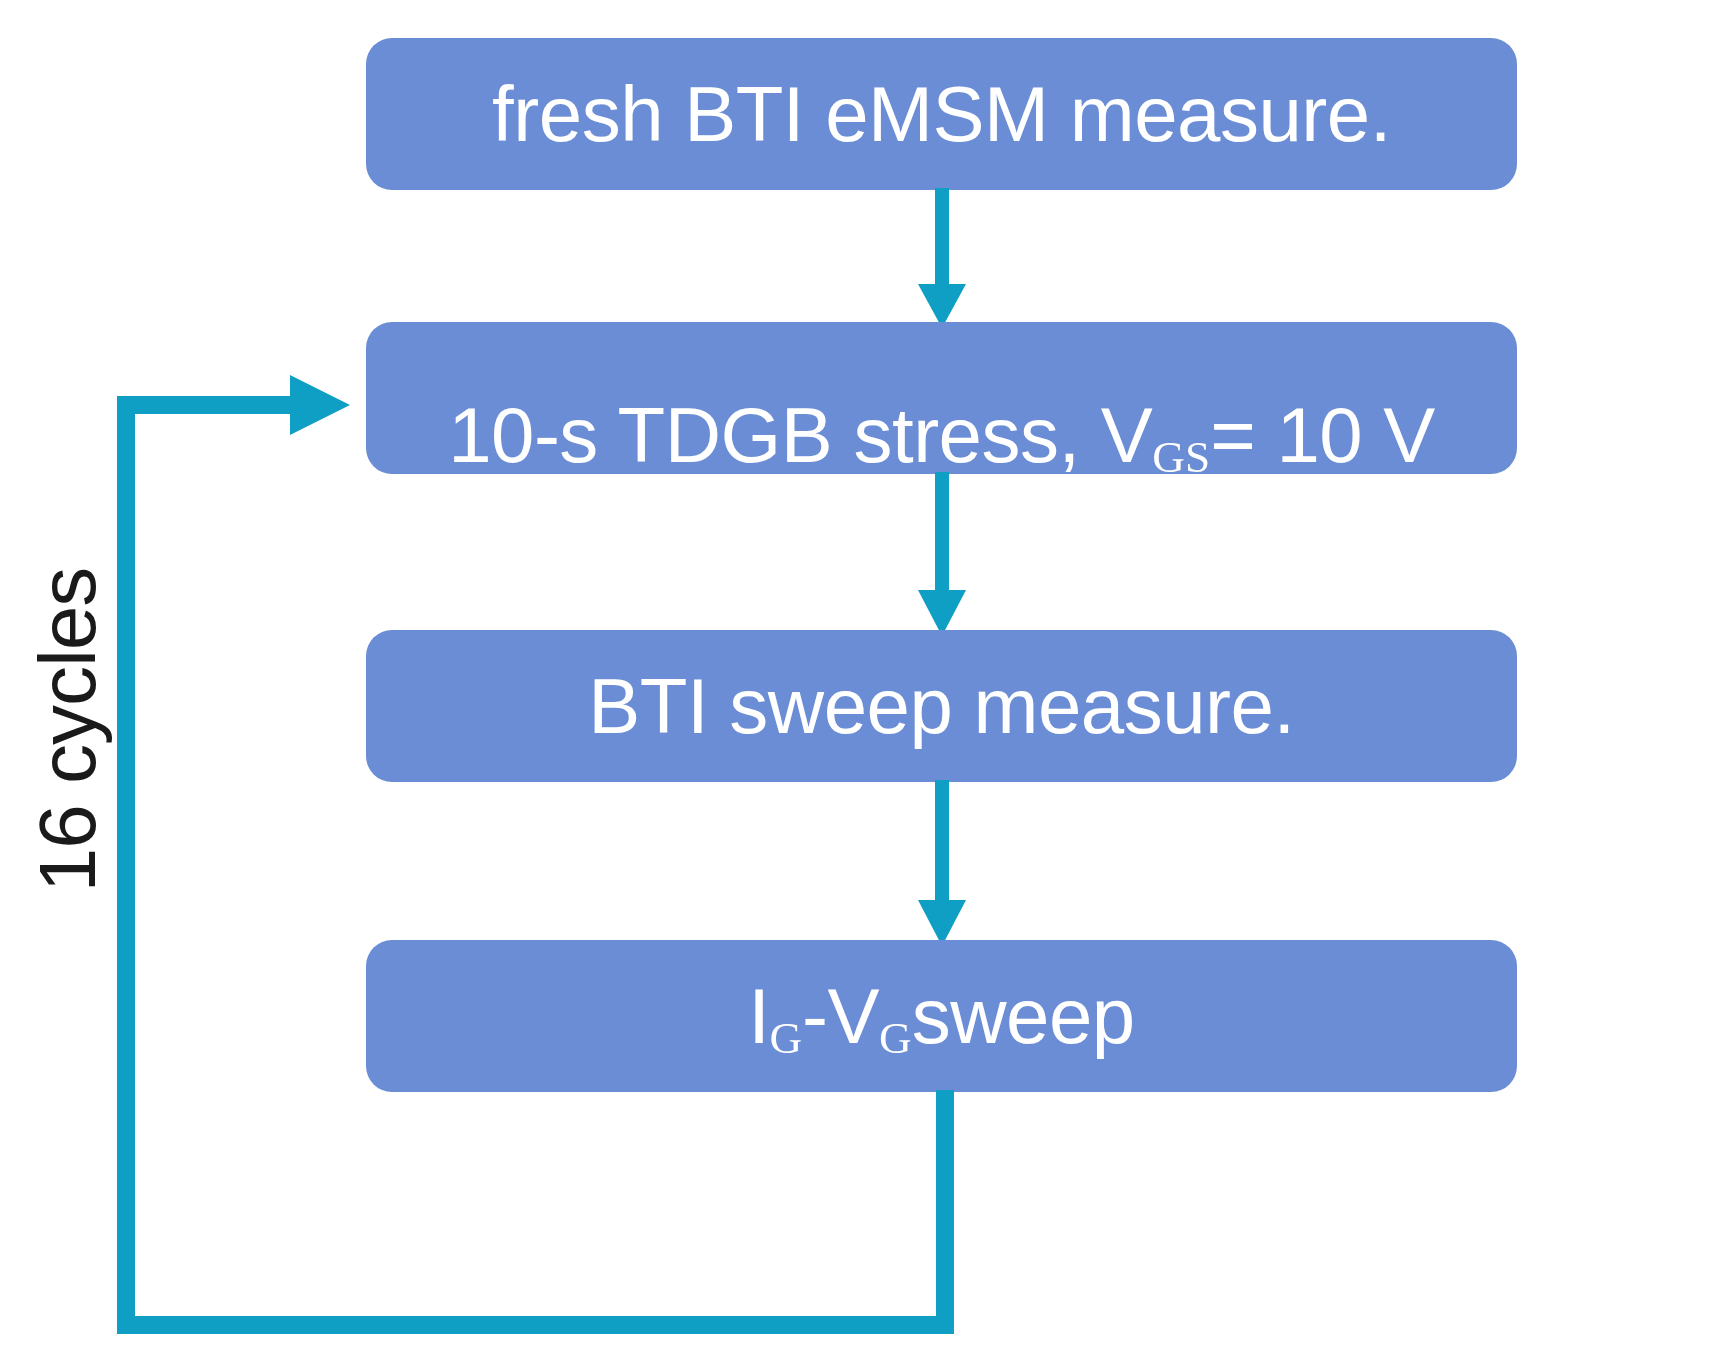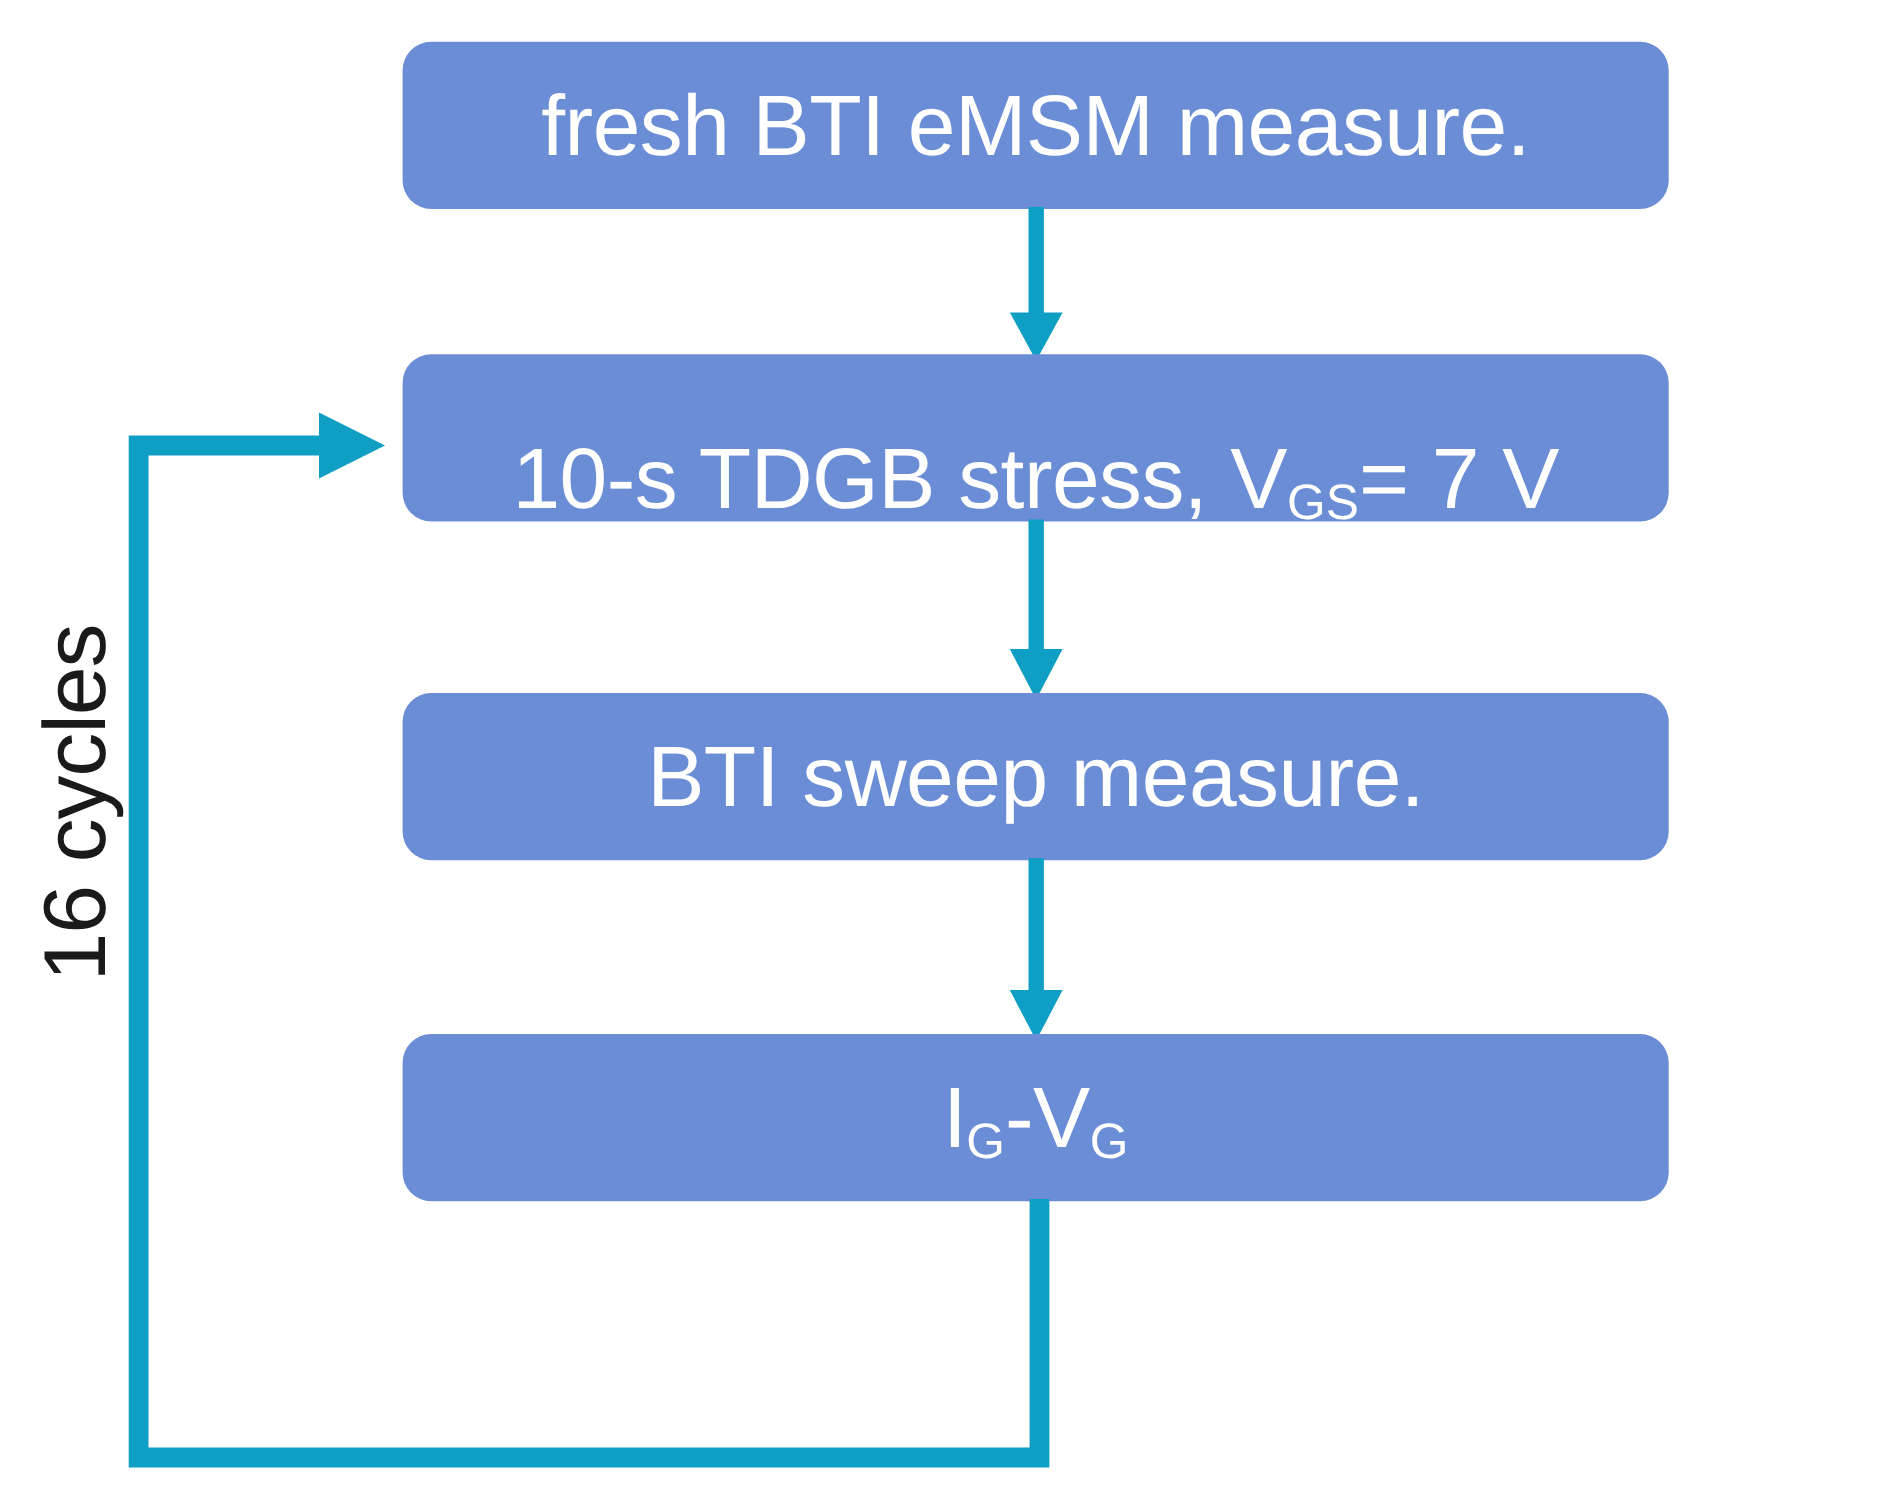--- a/index.html
+++ b/index.html
@@ -40,20 +40,21 @@
     display: flex;
     align-items: baseline;
     justify-content: center;
   }
   .sub {
     font-size: 0.58em;
     vertical-align: baseline;
     position: relative;
     top: 0.22em;
     letter-spacing: 0px;
+    font-family: Liberation Serif, serif;
   }
 
   #box-fresh   { left: 366px; top: 38px;   width: 1151px; height: 152px; }
   #box-stress  { left: 366px; top: 322px;  width: 1151px; height: 152px; align-items: flex-end; }
   #box-measure { left: 366px; top: 630px;  width: 1151px; height: 152px; }
   #box-sweep   { left: 366px; top: 940px;  width: 1151px; height: 152px; }
 
   
   .v-arrow {
     position: absolute;
@@ -107,21 +108,21 @@
     <svg width="80" height="140" viewBox="0 0 80 140">
       <rect x="33" y="0" width="14" height="100" fill="#0f9ec4"></rect>
       <polygon points="16,96 64,96 40,140" fill="#0f9ec4"></polygon>
     </svg>
   </div>
 
   <div class="proc-box" id="box-stress">
     <div class="proc-label">
       <span>10-s  TDGB stress,  V</span>
         <span class="sub">GS</span>
-        <span>= 7 V</span>
+        <span>= 10 V</span>
     </div>
   </div>
 
   <div class="v-arrow" id="arrow-2">
     <svg width="80" height="164" viewBox="0 0 80 164">
       <rect x="33" y="0" width="14" height="122" fill="#0f9ec4"></rect>
       <polygon points="16,118 64,118 40,164" fill="#0f9ec4"></polygon>
     </svg>
   </div>
 
@@ -137,20 +138,21 @@
       <polygon points="16,120 64,120 40,166" fill="#0f9ec4"></polygon>
     </svg>
   </div>
 
   <div class="proc-box" id="box-sweep">
     <div class="proc-label">
       <span>I</span>
         <span class="sub">G</span>
         <span>-V</span>
         <span class="sub">G</span>
+        <span> sweep</span>
     </div>
   </div>
 
   <div id="feedback-loop">
     <svg width="880" height="975" viewBox="0 0 880 975">
 
       <path d="M 835 720 L 835 955 L 16 955 L 16 35 L 185 35" fill="none" stroke="#0f9ec4" stroke-width="18" stroke-linecap="butt" stroke-linejoin="miter"></path>
       <polygon points="180,5 180,65 240,35" fill="#0f9ec4"></polygon>
     </svg>
   </div>

